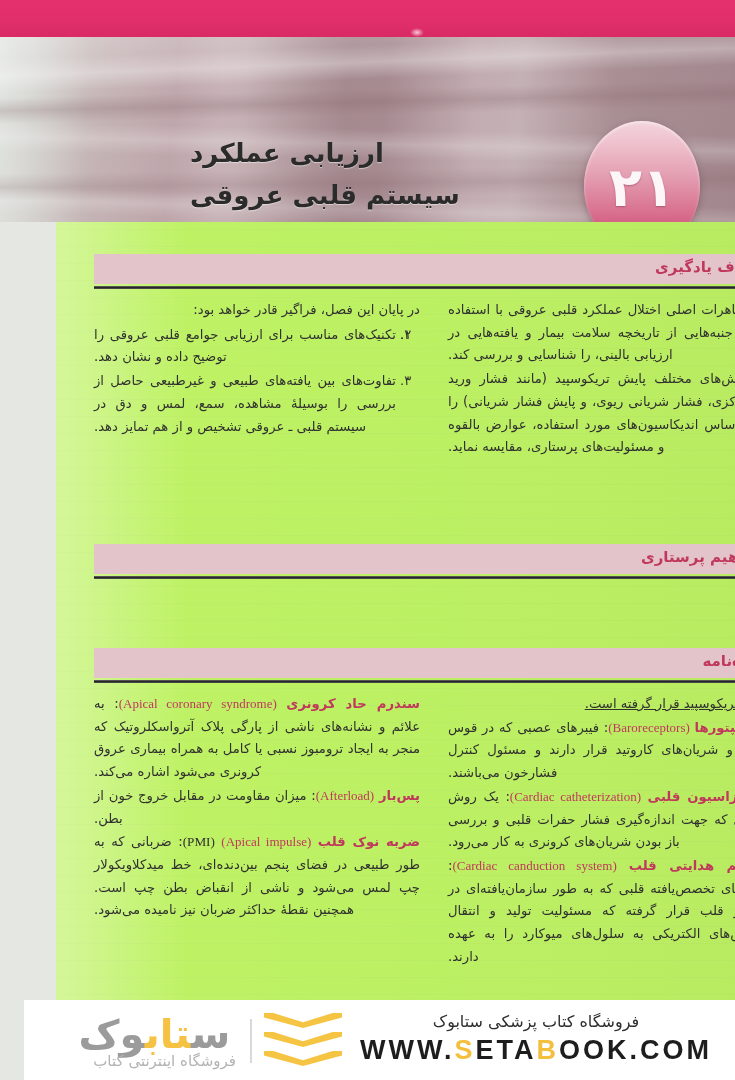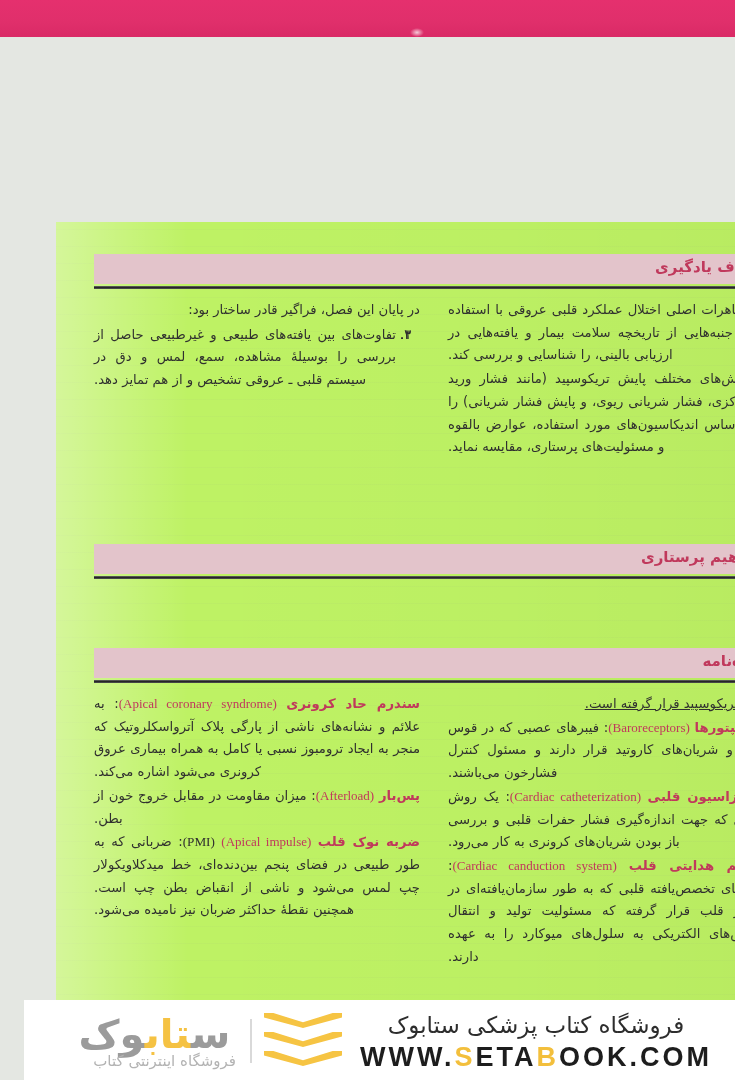--- a/index.html
+++ b/index.html
@@ -323,21 +323,21 @@
   .chev i:nth-child(3) { top: 38px; }
 
   .fb-text {
     position: absolute;
     right: 28px;
     top: 12px;
     width: 390px;
     text-align: center;
   }
   .fb-fa {
-    font-size: 23px;
+    font-size: 16px;
     color: #2d2d2d;
     direction: rtl;
     margin-bottom: 4px;
   }
   .fb-url {
     font-size: 27px;
     font-weight: bold;
     color: #1d1d1d;
     letter-spacing: 3px;
     direction: ltr;
@@ -345,20 +345,37 @@
   }
   .fb-url .y { color: #f3bf3c; }
 </style>
 </head>
 <body>
 
 <div id="page">
 
   <div class="top-band"></div>
 
+  <div class="banner">
+    <div class="silk-vert"></div>
+    <div class="silk-fold f1"></div>
+    <div class="silk-fold f2"></div>
+    <div class="silk-fold f3"></div>
+    <div class="silk-fold f4"></div>
+    <div class="silk-fold f5"></div>
+
+    <div class="chapter-title">
+      <span class="line">ارزیابی عملکرد</span>
+      <span class="line">سیستم قلبی عروقی</span>
+    </div>
+
+    <div class="chapter-badge">
+      <span>۲۱</span>
+    </div>
+  </div>
 
   <div class="paper">
     <div class="sections">
 
       <div class="section" style="top:32px;">
         <div class="sec-head">
           <div class="sec-title">اهداف یادگیری</div>
         </div>
         <div class="sec-rule"></div>
         <div class="sec-body">
@@ -371,27 +388,28 @@
                   <span>تظاهرات اصلی اختلال عملکرد قلبی عروقی با استفاده از جنبه‌هایی از تاریخچه سلامت بیمار و یافته‌هایی در ارزیابی بالینی، را شناسایی و بررسی کند.</span>
                 </li>
                 <li>
                   <span class="num">۵.</span>
                   <span>روش‌های مختلف پایش تریکوسپید (مانند فشار ورید مرکزی، فشار شریانی ریوی، و پایش فشار شریانی) را براساس اندیکاسیون‌های مورد استفاده، عوارض بالقوه و مسئولیت‌های پرستاری، مقایسه نماید.</span>
                 </li>
               </ol>
             </div>
 
             <div class="col">
-              <p class="lede">در پایان این فصل، فراگیر قادر ساختار بود:</p>
+              <p class="lede">در پایان این فصل، فراگیر قادر خواهد بود:</p>
               <ol class="objectives">
                 <li>
                   <span class="num">۱.</span>
                 </li>
                 <li>
                   <span class="num">۲.</span>
+                  <span>تکنیک‌های مناسب برای ارزیابی جوامع قلبی عروقی را توضیح داده و نشان دهد.</span>
                 </li>
                 <li>
                   <span class="num">۳.</span>
                   <span>تفاوت‌های بین یافته‌های طبیعی و غیرطبیعی حاصل از بررسی را بوسیلهٔ مشاهده، سمع، لمس و دق در سیستم قلبی ـ عروقی تشخیص و از هم تمایز دهد.</span>
                 </li>
               </ol>
             </div>
 
           </div>
         </div>

